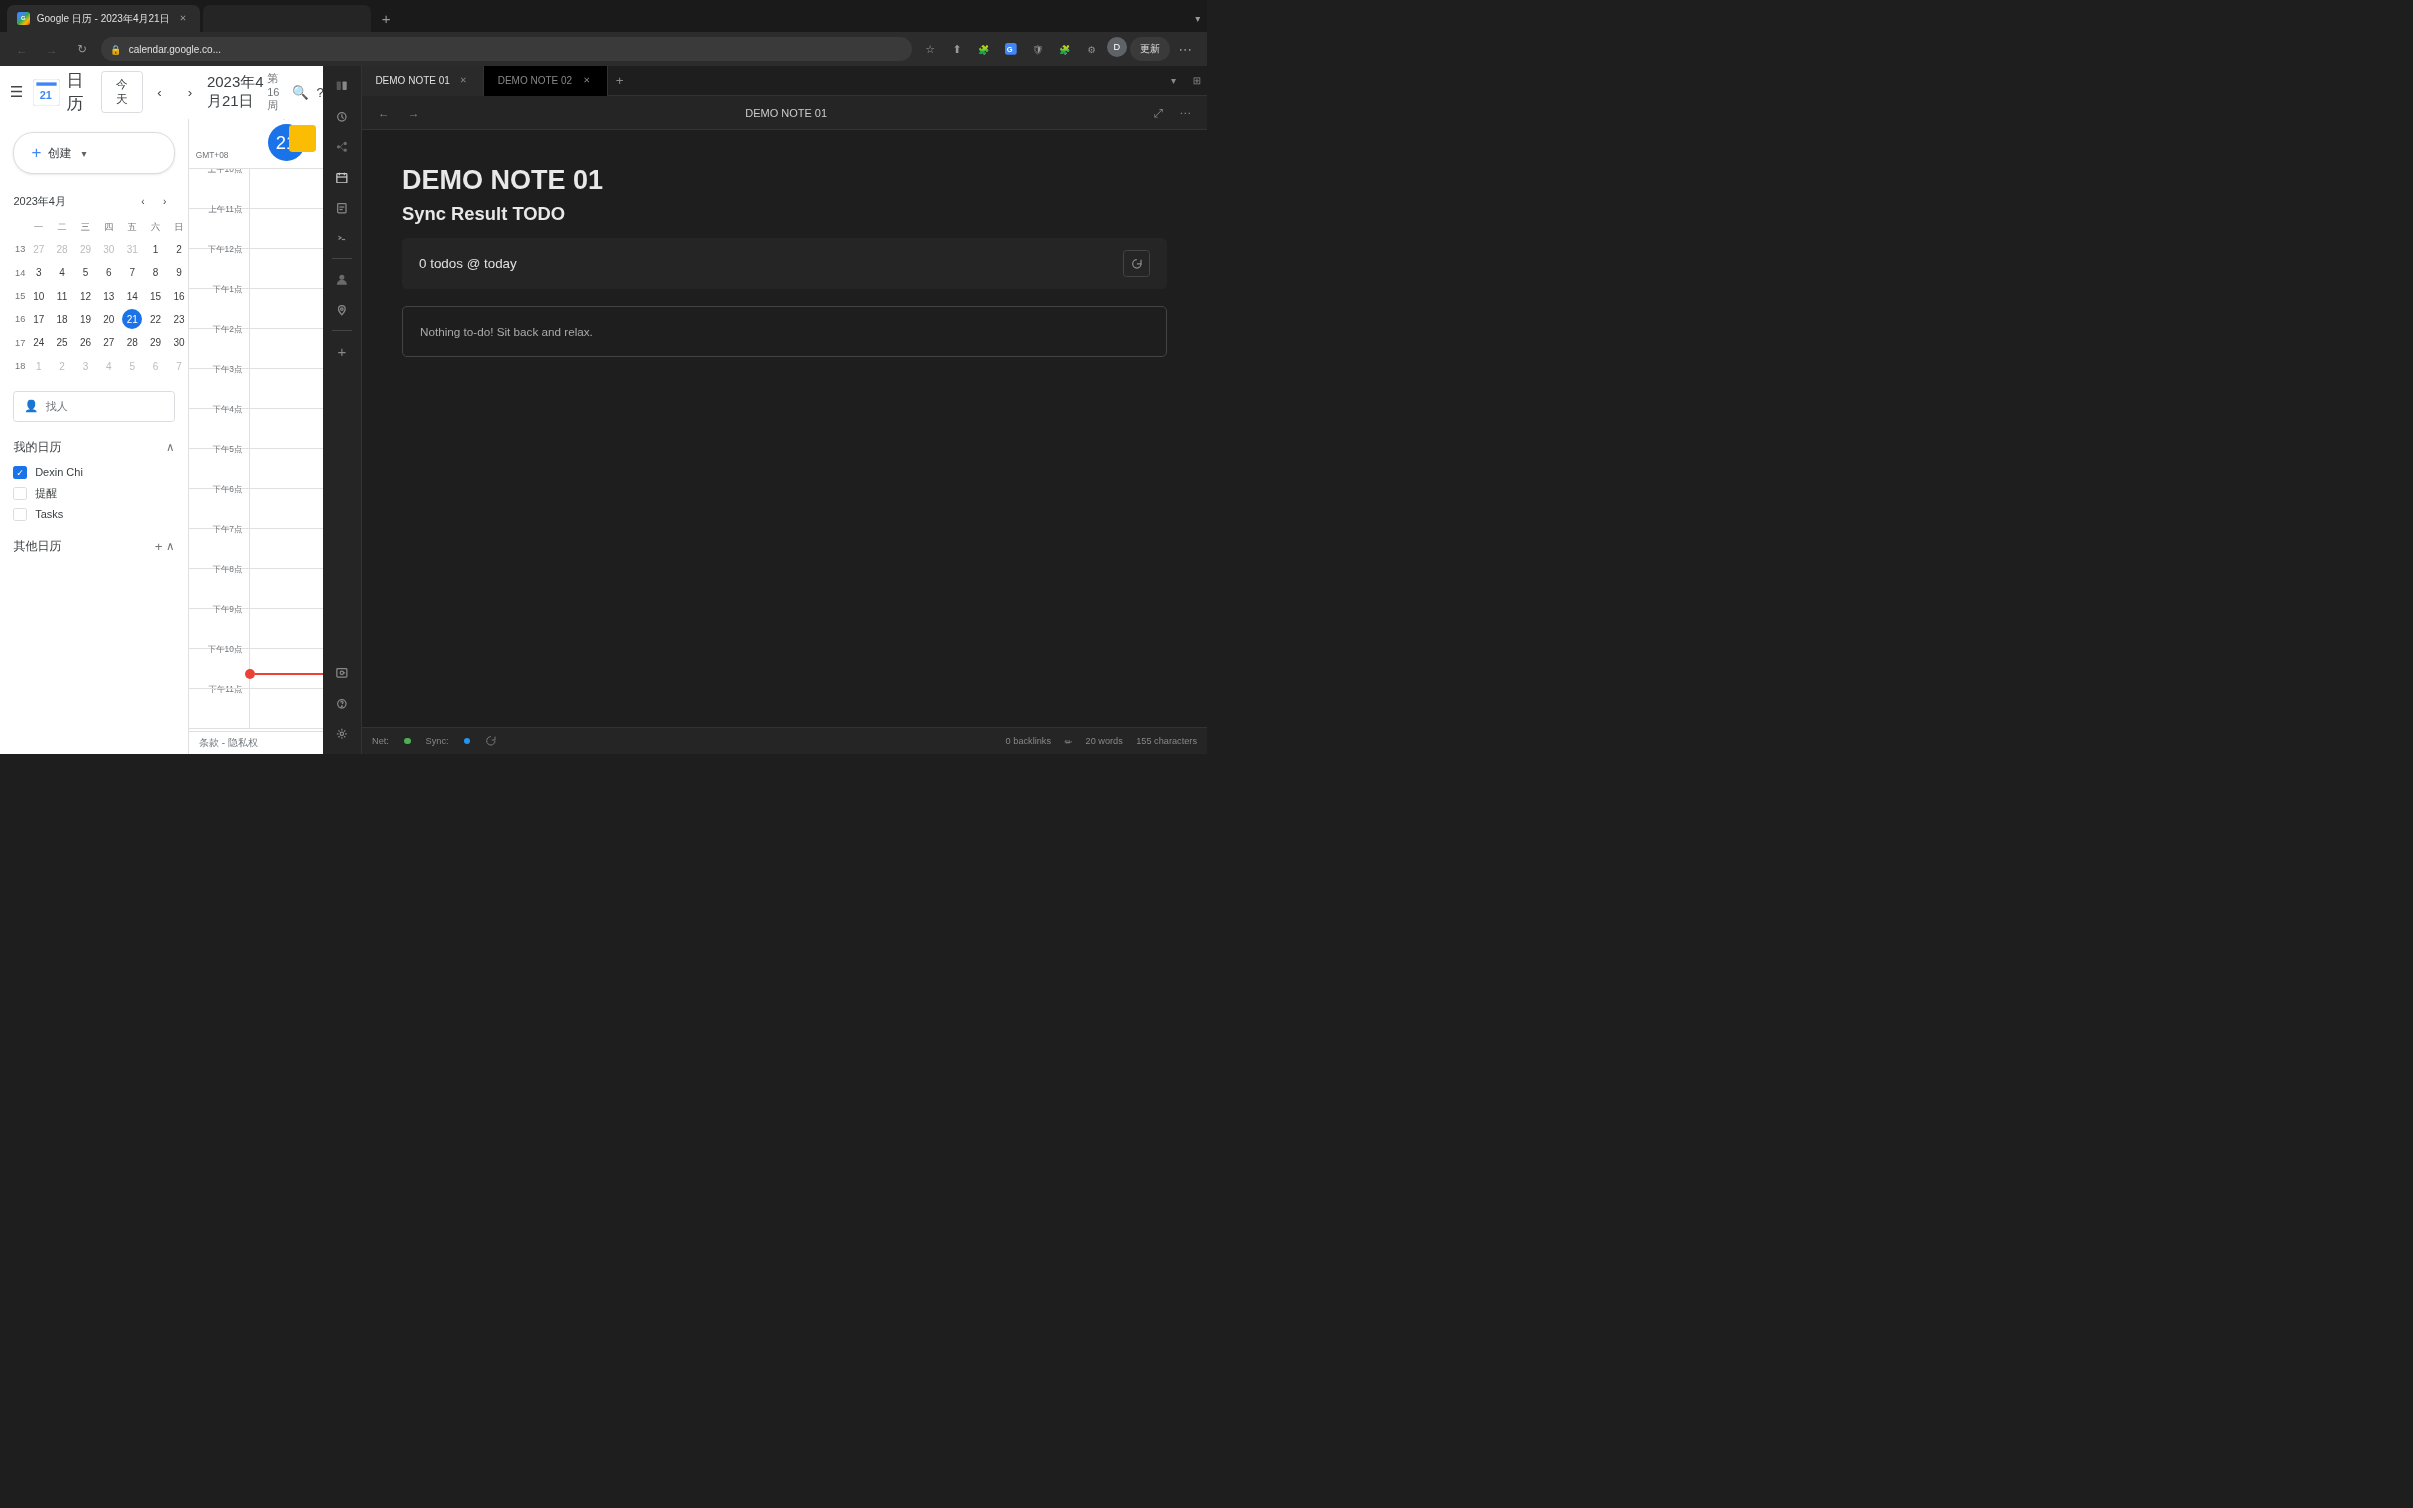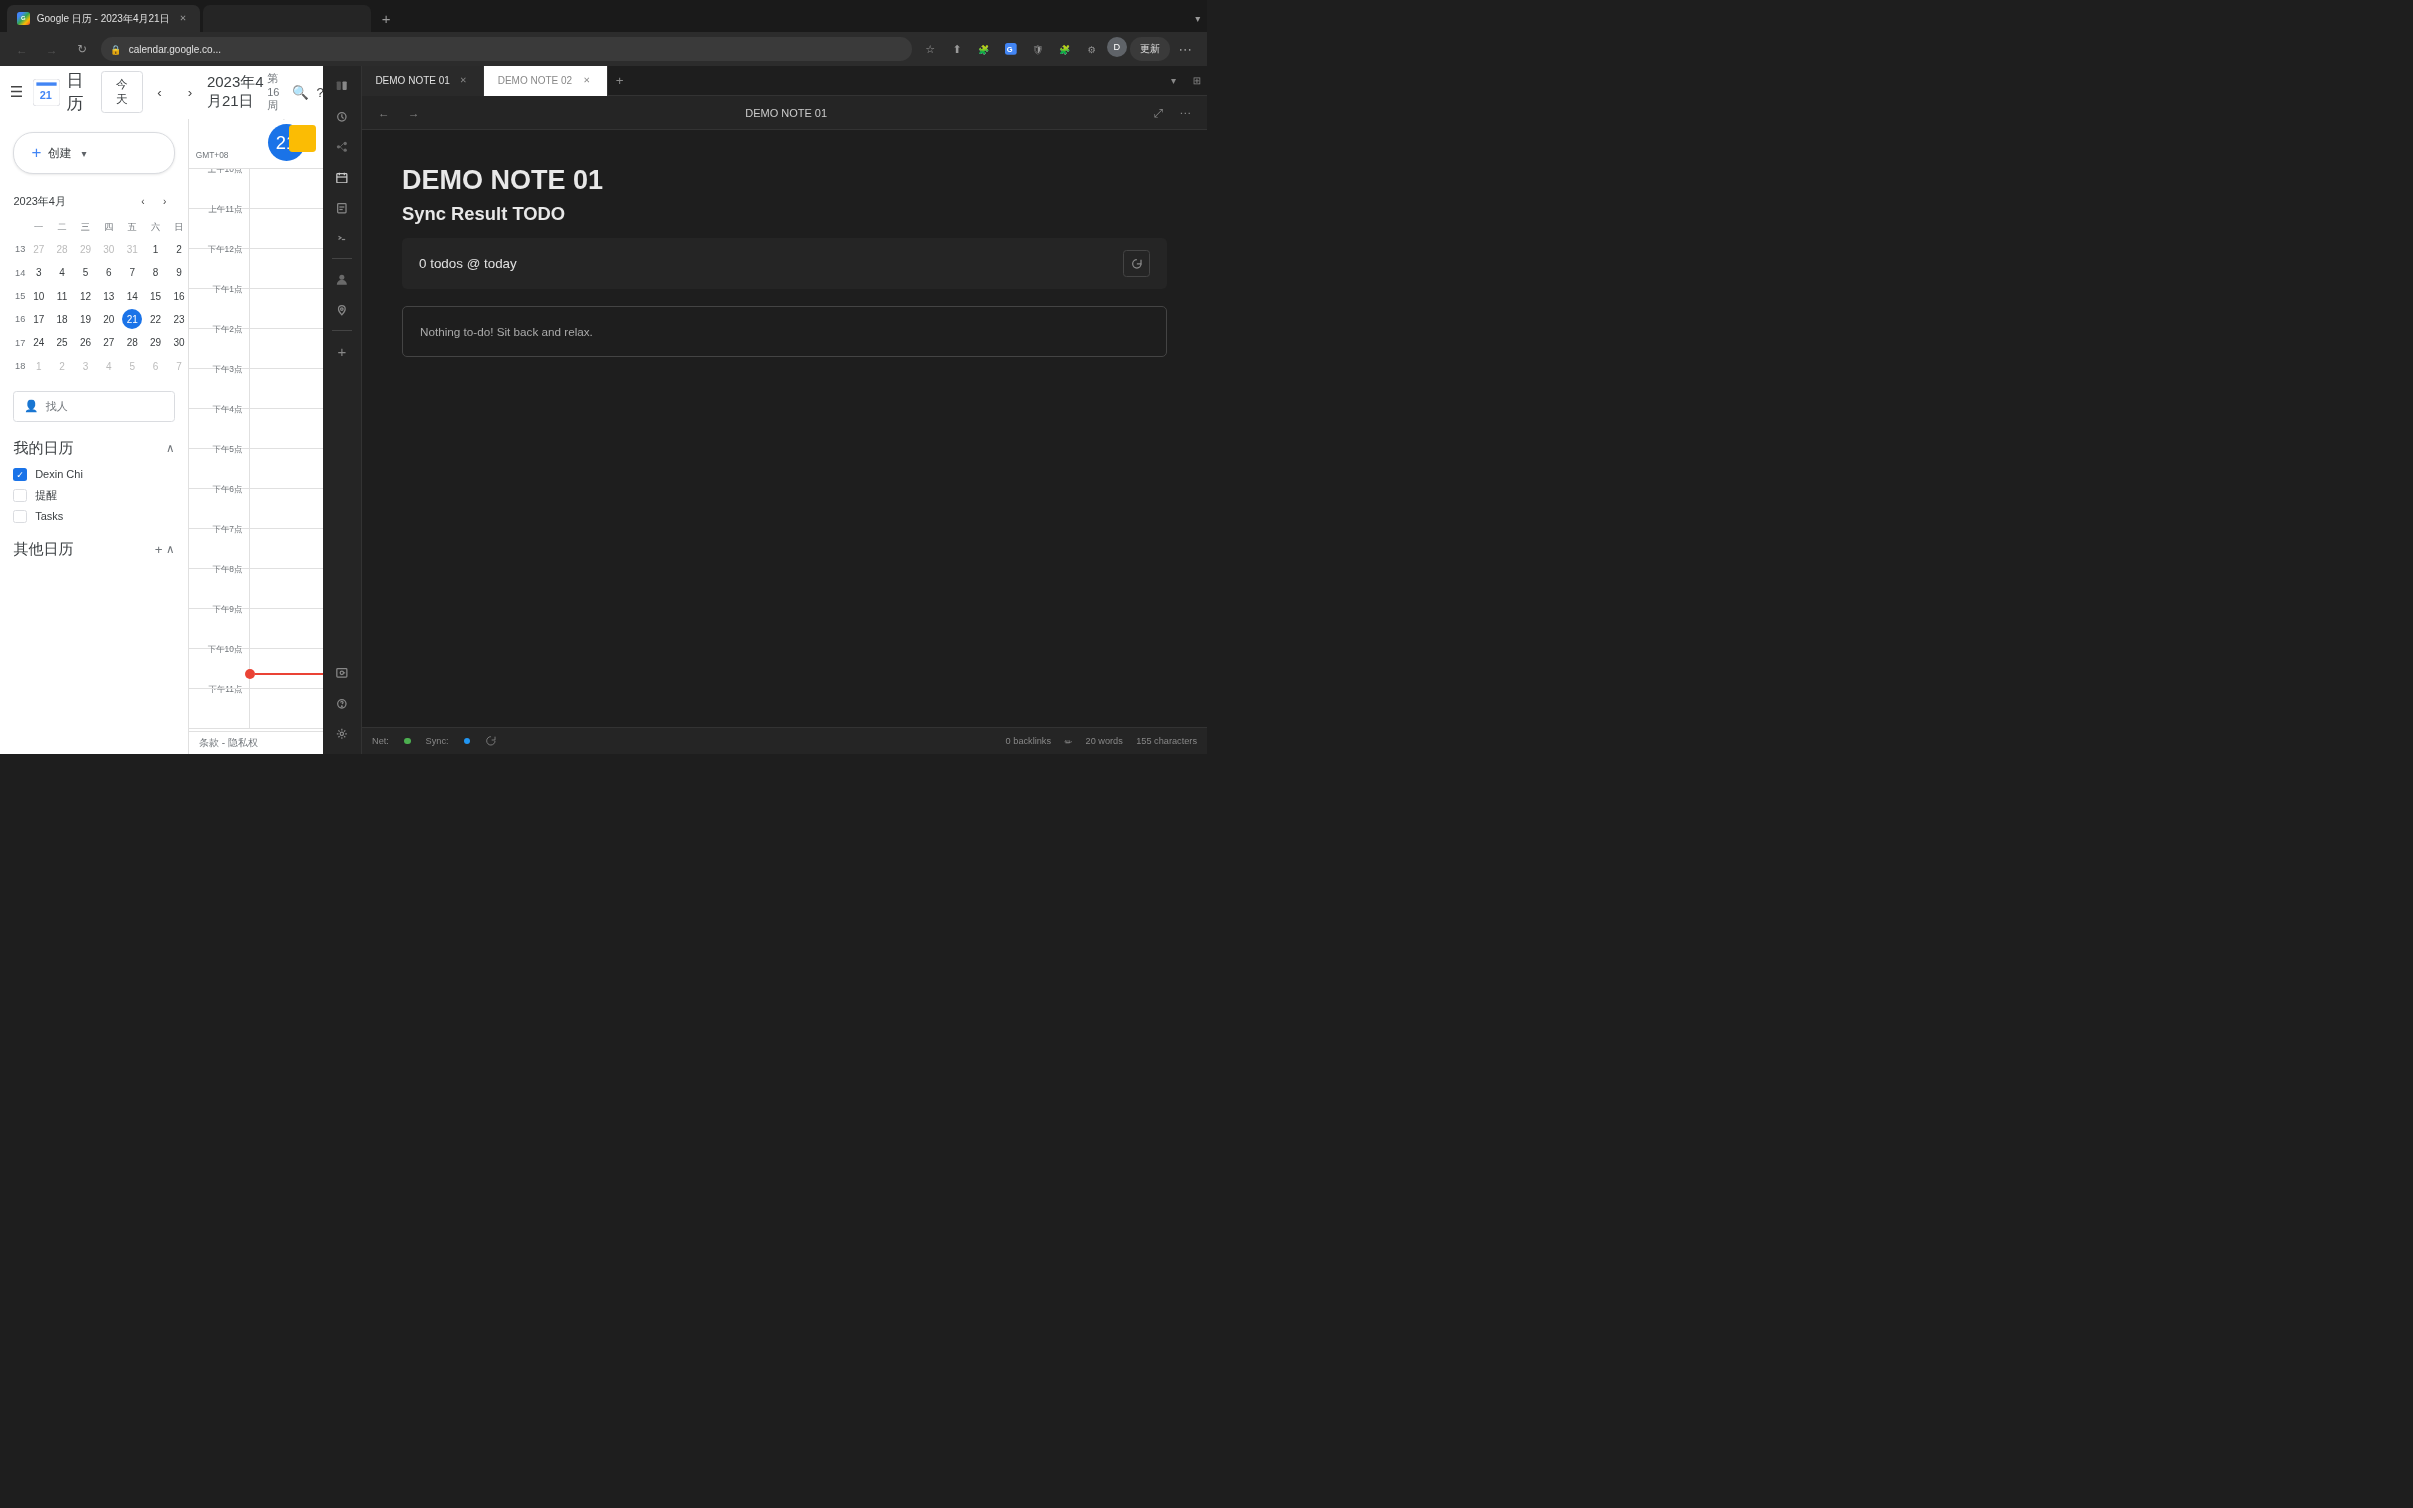--- a/index.html
+++ b/index.html
@@ -64,21 +64,21 @@
     .mini-cal-grid td.other-month { color: #bbb; }
     .mini-cal-grid .week-num { color: #70757a; font-size: 9.2px; }
 
     
     .search-people { display: flex; align-items: center; gap: 6.7px; border: 0.8px solid #dadce0; border-radius: 3.4px; padding: 6.7px 10px; margin-bottom: 17px; cursor: text; }
     .search-people-icon { color: #70757a; font-size: 11.7px; }
     .search-people-text { font-size: 11px; color: #70757a; }
 
     
     .cal-section-header { display: flex; align-items: center; justify-content: space-between; margin-bottom: 6.7px; cursor: pointer; }
-    .cal-section-title { font-size: 15px; color: #3c4043; font-weight: 500; }
+    .cal-section-title { font-size: 12px; color: #3c4043; font-weight: 500; }
     .cal-section-toggle { color: #70757a; font-size: 11.7px; }
     .cal-item { display: flex; align-items: center; gap: 8.4px; padding: 3.4px 0; cursor: pointer; }
     .cal-checkbox { width: 13.4px; height: 13.4px; border-radius: 2.5px; display: flex; align-items: center; justify-content: center; flex-shrink: 0; }
     .cal-checkbox.checked-blue { background: #1a73e8; }
     .cal-checkbox.unchecked { border: 1.7px solid #dadce0; }
     .cal-checkbox-mark { color: white; font-size: 9.2px; }
     .cal-item-label { font-size: 11px; color: #3c4043; }
 
     
     .cal-right { flex: 1; display: flex; flex-direction: column; overflow: hidden; position: relative; }
@@ -101,21 +101,21 @@
 
     .note-sidebar-btn { width: 27px; height: 27px; display: flex; align-items: center; justify-content: center; color: #888; font-size: 11.7px; cursor: pointer; border-radius: 3.4px; }
     .note-sidebar-btn.active { color: #ccc; }
     .note-sidebar-divider { width: 20px; height: 0.8px; background: #444; margin: 3.4px 0; }
     .note-sidebar-spacer { flex: 1; }
 
     
     .note-tab-bar { display: flex; align-items: center; height: 30px; background: #1e1e1e; border-bottom: 0.8px solid #333; flex-shrink: 0; }
     .note-tab { display: flex; align-items: center; height: 30px; padding: 0 13.4px; font-size: 10px; gap: 6.7px; cursor: pointer; border-right: 0.8px solid #333; }
     .note-tab.active { background: #2a2a2a; color: #e0e0e0; }
-    .note-tab.inactive { background: #ffffff; color: #888; gap: 8px; }
+    .note-tab.inactive { background: #000000; color: #888; gap: 8px; }
     .note-tab-close { width: 13.4px; height: 13.4px; border-radius: 50%; display: flex; align-items: center; justify-content: center; font-size: 8.4px; color: #888; cursor: pointer; }
     .note-tab-new { width: 23.5px; height: 23.5px; display: flex; align-items: center; justify-content: center; color: #888; font-size: 13.4px; cursor: pointer; }
     .note-tab-dropdown { margin-left: auto; display: flex; gap: 3.4px; }
     .note-tab-dropdown-btn { width: 20px; height: 20px; display: flex; align-items: center; justify-content: center; color: #888; font-size: 10px; cursor: pointer; }
 
     
     .note-toolbar { display: flex; align-items: center; height: 34px; padding: 0 10px; gap: 6.7px; border-bottom: 0.8px solid #333; background: #252525; flex-shrink: 0; }
     .note-toolbar-btn { width: 23.5px; height: 23.5px; display: flex; align-items: center; justify-content: center; color: #888; font-size: 11.7px; cursor: pointer; border-radius: 3.4px; }
     .note-toolbar-title { flex: 1; text-align: center; font-size: 11px; color: #ccc; font-weight: 400; }
     .note-toolbar-actions { display: flex; gap: 3.4px; }

